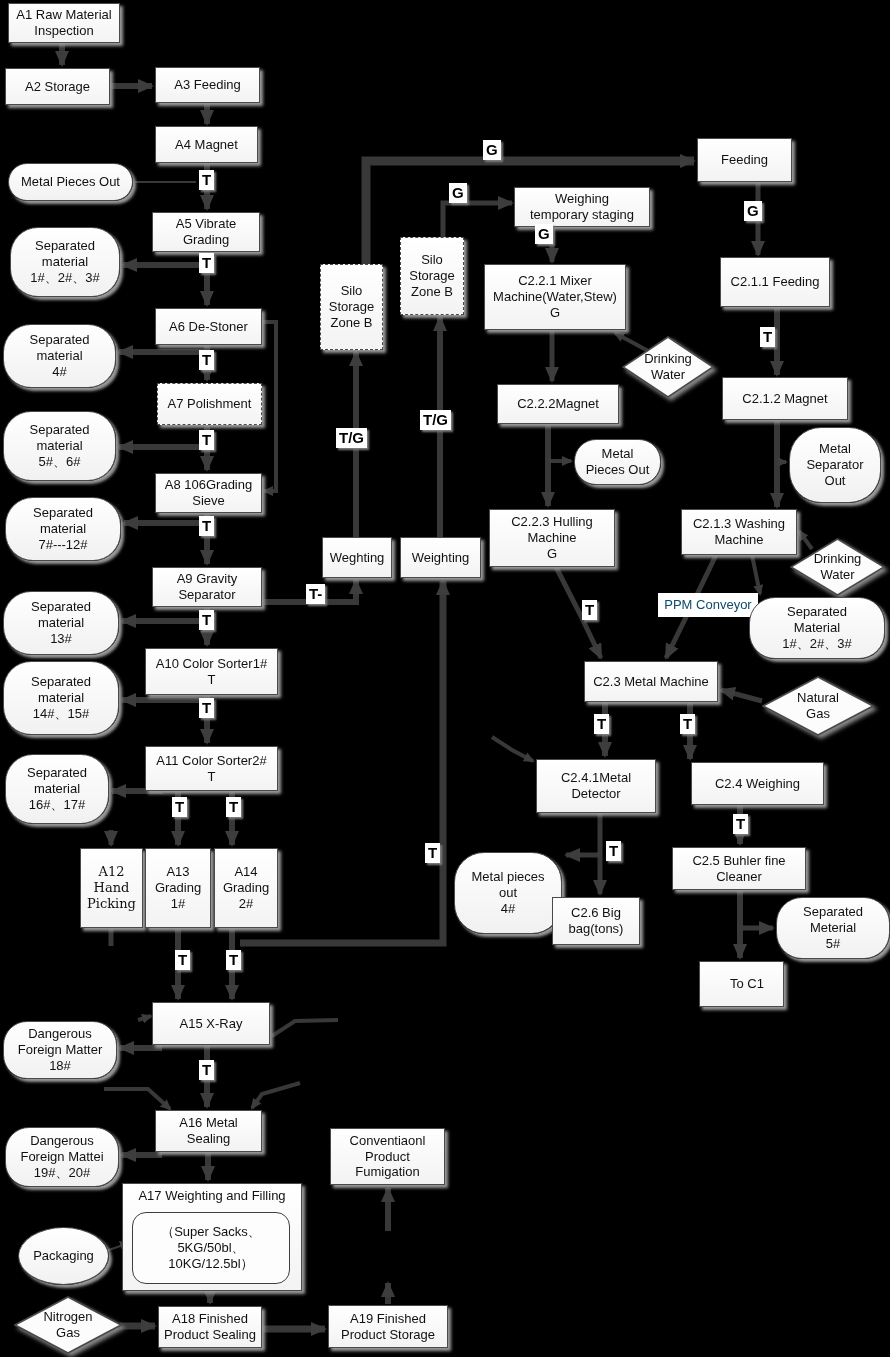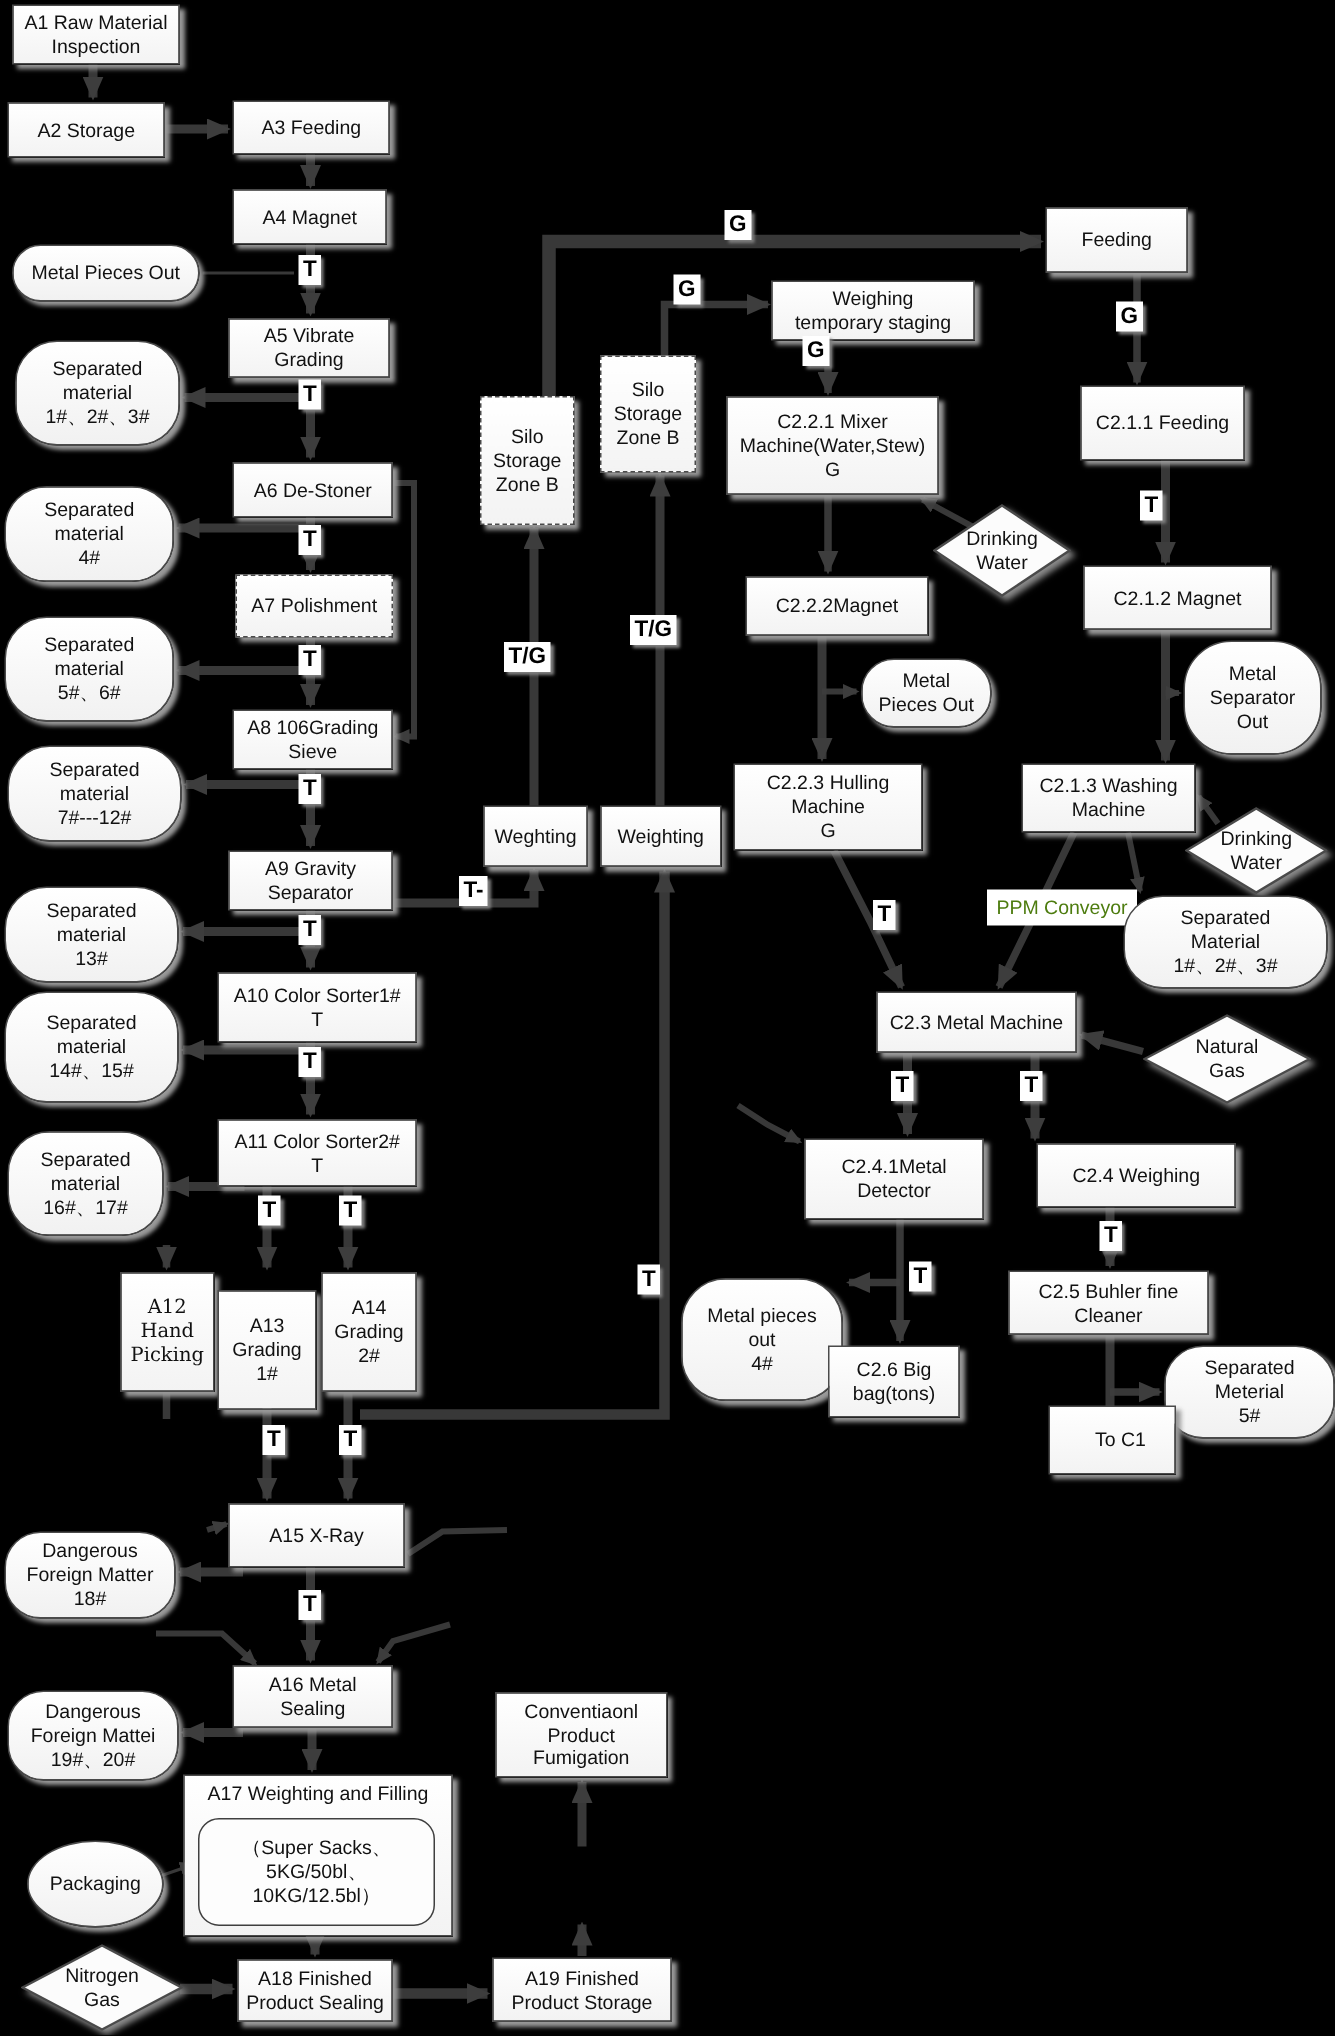--- a/index.html
+++ b/index.html
@@ -10,21 +10,21 @@
         text-align:center;font-size:13px;line-height:1.22;color:#111;white-space:pre-line;z-index:2;}
   .rect{background:linear-gradient(180deg,#ffffff 0%,#f3f3f3 100%);border:1.6px solid #4a4a4a;
         box-shadow:3px 3px 3px #9a9a9a;}
   .rect-dashed{background:linear-gradient(180deg,#ffffff,#f3f3f3);border:1.6px dashed #4a4a4a;
         box-shadow:3px 3px 3px #9a9a9a;}
   .inner{background:#fdfdfd;border:1.6px solid #3f3f3f;border-radius:14px;z-index:3;}
   .stadium{background:linear-gradient(180deg,#ffffff,#f1f1f1);border:1.6px solid #4a4a4a;
         box-shadow:3px 3px 3px #9a9a9a;border-radius:28px;}
   .ellipse{background:linear-gradient(180deg,#ffffff,#f1f1f1);border:1.6px solid #4a4a4a;
         border-radius:50%;box-shadow:3px 3px 3px #9a9a9a;}
-  .text{background:#ffffff;color:#4d7c0f;}
+  .text{background:#ffffff;color:#0c4a6e;}
   .chip{position:absolute;background:#ffffff;color:#000;font-weight:700;font-size:15px;line-height:1.2;
         padding:1px 3px;z-index:4;box-shadow:2px 2px 2px #808080;font-family:"Liberation Sans",sans-serif;}
   .diamond{background:transparent;border:none;box-shadow:none;}
   .diamond svg{position:absolute;left:0;top:0;filter:drop-shadow(3px 3px 2px #8a8a8a);}
   .dlabel{position:relative;z-index:2;white-space:pre-line;}
   .vtop{align-items:flex-start;padding-top:4px;}
   .serif{font-family:"DejaVu Serif",serif;}
 </style>
 </head>
 <body>
@@ -120,21 +120,21 @@
 Sieve</div>
     <div class="node rect" style="left: 152px; top: 567px; width: 110px; height: 40px;">A9 Gravity
 Separator</div>
     <div class="node rect" style="left: 145px; top: 648px; width: 133px; height: 47px;">A10 Color Sorter1#
 T</div>
     <div class="node rect" style="left: 145px; top: 746px; width: 133px; height: 45px;">A11 Color Sorter2#
 T</div>
     <div class="node rect serif" style="left: 80px; top: 848px; width: 63px; height: 80px;">A12
 Hand
 Picking</div>
-    <div class="node rect" style="left: 145px; top: 848px; width: 66px; height: 80px; margin-top: 12px;">A13
+    <div class="node rect" style="left: 145px; top: 848px; width: 66px; height: 80px;">A13
 Grading
 1#</div>
     <div class="node rect" style="left: 214px; top: 848px; width: 64px; height: 80px;">A14
 Grading
 2#</div>
     <div class="node rect" style="left: 152px; top: 1002px; width: 118px; height: 43px;">A15 X-Ray</div>
     <div class="node rect" style="left: 155px; top: 1110px; width: 107px; height: 42px;">A16 Metal
 Sealing</div>
     <div class="node rect vtop" style="left: 122px; top: 1183px; width: 180px; height: 108px;">A17 Weighting and Filling</div>
     <div class="node inner" style="left: 132px; top: 1212px; width: 158px; height: 72px;">（Super Sacks、
@@ -230,21 +230,21 @@
     <div class="node stadium" style="left: 454px; top: 817px; width: 108px; height: 82px; border-radius: 30px; margin-top: 35px;">Metal pieces
 out
 4#</div>
     <div class="node rect" style="left: 552px; top: 897px; width: 88px; height: 48px;">C2.6 Big
 bag(tons)</div>
     <div class="node rect" style="left: 672px; top: 847px; width: 134px; height: 43px;">C2.5 Buhler fine
 Cleaner</div>
     <div class="node stadium" style="left: 776px; top: 897px; width: 114px; height: 62px; border-radius: 26px;">Separated
 Meterial
 5#</div>
-    <div class="node rect" style="left: 699px; top: 937px; width: 85px; height: 46px; padding-left: 11px;">To C1</div>
+    <div class="node rect" style="left: 699px; top: 961px; width: 85px; height: 46px; padding-left: 11px;">To C1</div>
     <div class="chip" style="left: 199px; top: 170px;">T</div>
     <div class="chip" style="left: 199px; top: 253px;">T</div>
     <div class="chip" style="left: 199px; top: 350px;">T</div>
     <div class="chip" style="left: 199px; top: 430px;">T</div>
     <div class="chip" style="left: 199px; top: 516px;">T</div>
     <div class="chip" style="left: 199px; top: 610px;">T</div>
     <div class="chip" style="left: 199px; top: 698px;">T</div>
     <div class="chip" style="left: 172px; top: 797px;">T</div>
     <div class="chip" style="left: 226px; top: 797px;">T</div>
     <div class="chip" style="left: 175px; top: 950px;">T</div>

